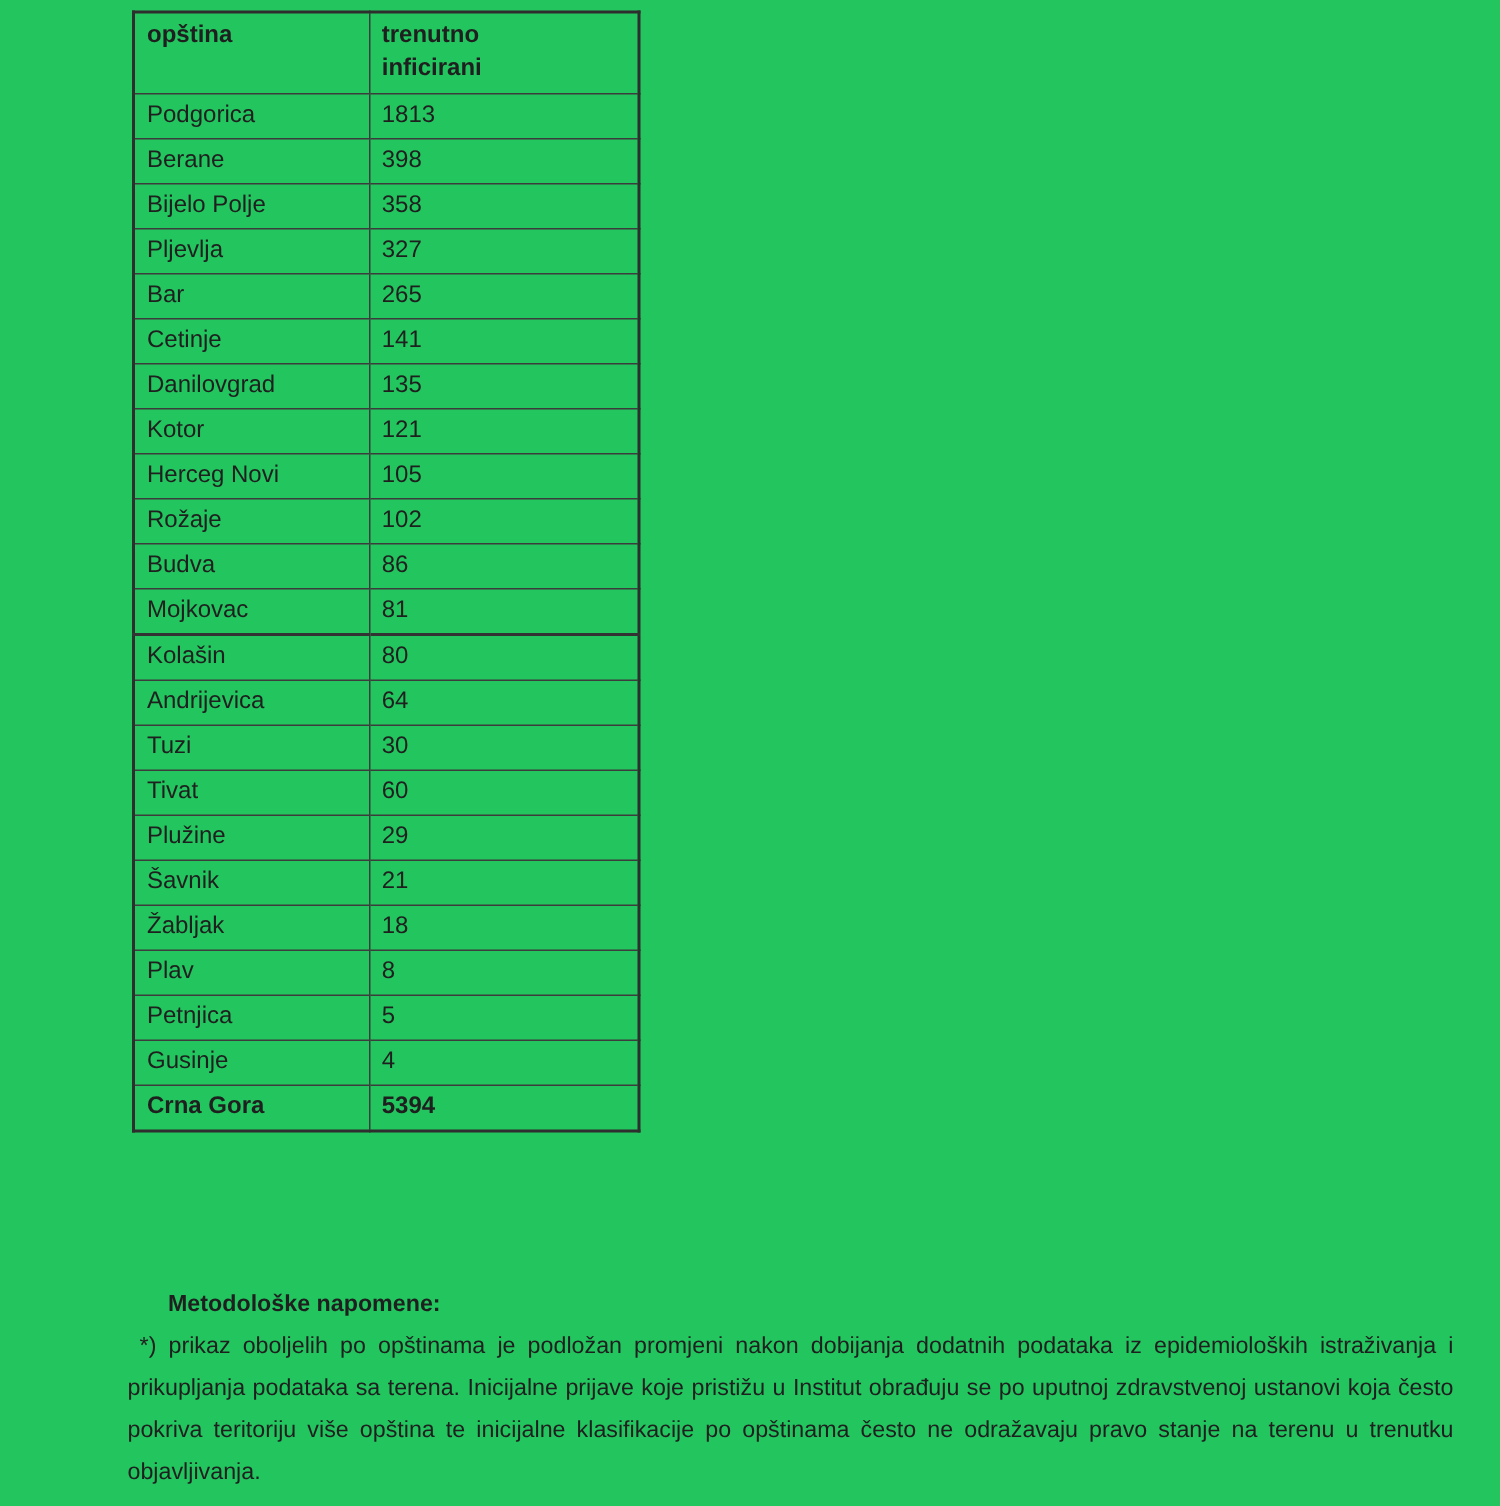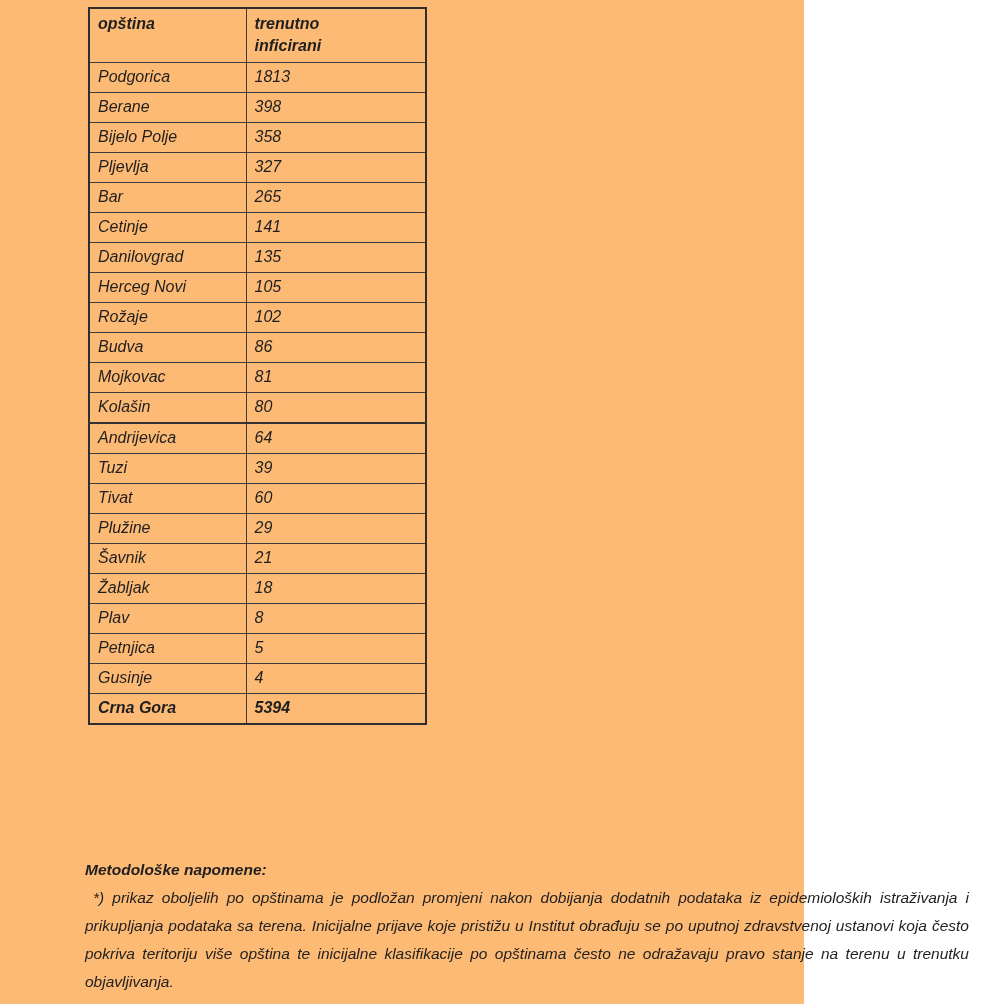--- a/index.html
+++ b/index.html
@@ -6,24 +6,23 @@
   html, body {
     width: 1000px;
     height: 1004px;
     background: #ffffff;
     font-family: "Liberation Sans", sans-serif;
     color: #1f1f1f;
     overflow: hidden;
   }
   .page {
     position: relative;
-    width: 804px;
+    width: 1000px;
     height: 1004px;
-    background: #fdba74;
-    font-style: italic;
+    background: #22c55e;
   }
 
   
   table.doc-table {
     position: absolute;
     left: 88px;
     top: 7px;
     border-collapse: collapse;
     border: 2px solid #2e2e2e;
     table-layout: fixed;
@@ -64,21 +63,21 @@
   
   .notes {
     position: absolute;
     left: 85px;
     top: 856px;
     width: 884px;
     font-size: 15.5px;
     line-height: 28px;
     color: #1f1f1f;
   }
-  .notes-title { font-weight: bold; }
+  .notes-title { font-weight: bold; margin-left: 27px; }
   .notes-body  { text-align: justify; }
 </style>
 </head>
 <body>
 
 <div class="page">
 
   <table class="doc-table">
     <colgroup>
       <col class="c-name">
@@ -115,20 +114,24 @@
         </tr>
         <tr>
           <td>Cetinje</td>
           <td>141</td>
         </tr>
         <tr>
           <td>Danilovgrad</td>
           <td>135</td>
         </tr>
         <tr>
+          <td>Kotor</td>
+          <td>121</td>
+        </tr>
+        <tr>
           <td>Herceg Novi</td>
           <td>105</td>
         </tr>
         <tr>
           <td>Rožaje</td>
           <td>102</td>
         </tr>
         <tr>
           <td>Budva</td>
           <td>86</td>
@@ -140,21 +143,21 @@
         <tr>
           <td>Kolašin</td>
           <td>80</td>
         </tr>
         <tr>
           <td>Andrijevica</td>
           <td>64</td>
         </tr>
         <tr>
           <td>Tuzi</td>
-          <td>39</td>
+          <td>30</td>
         </tr>
         <tr>
           <td>Tivat</td>
           <td>60</td>
         </tr>
         <tr>
           <td>Plužine</td>
           <td>29</td>
         </tr>
         <tr>

